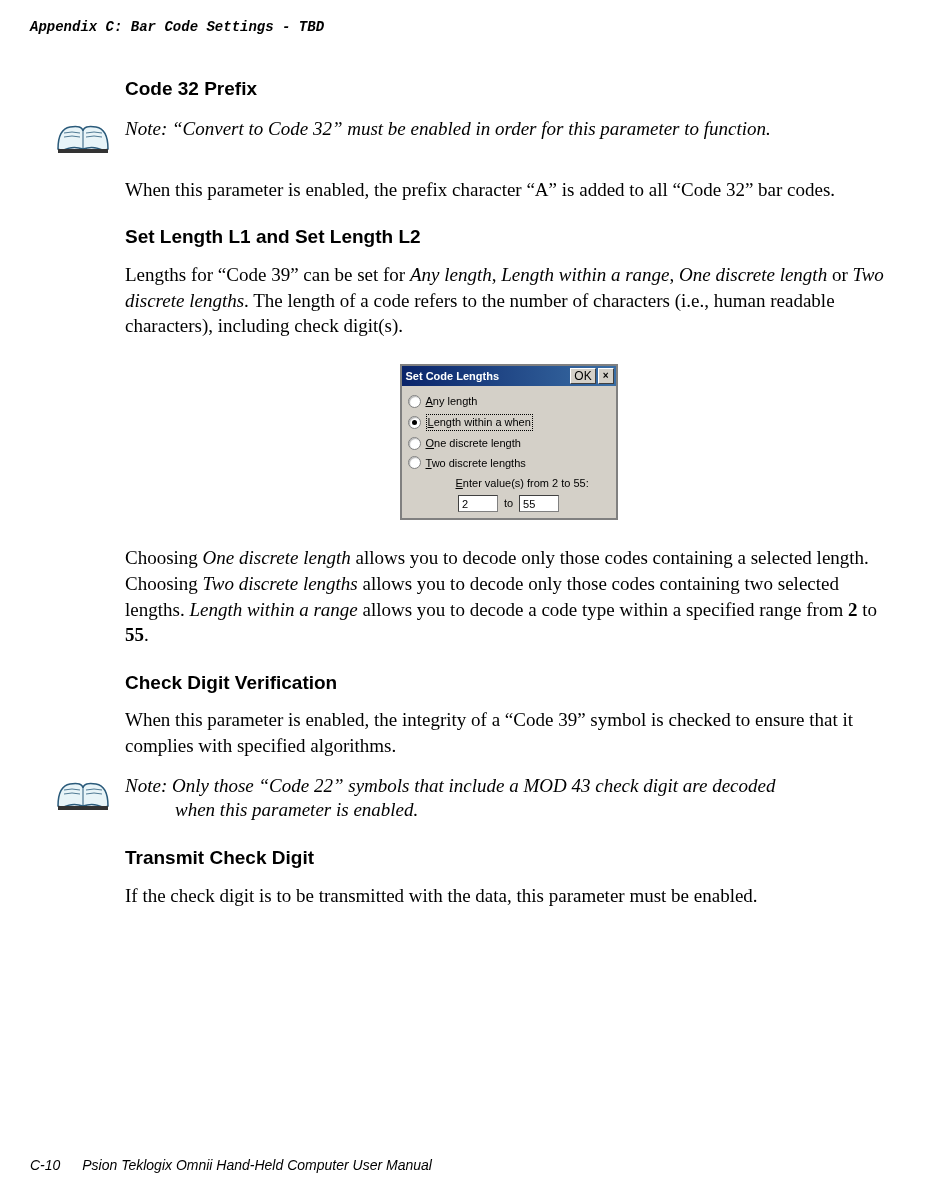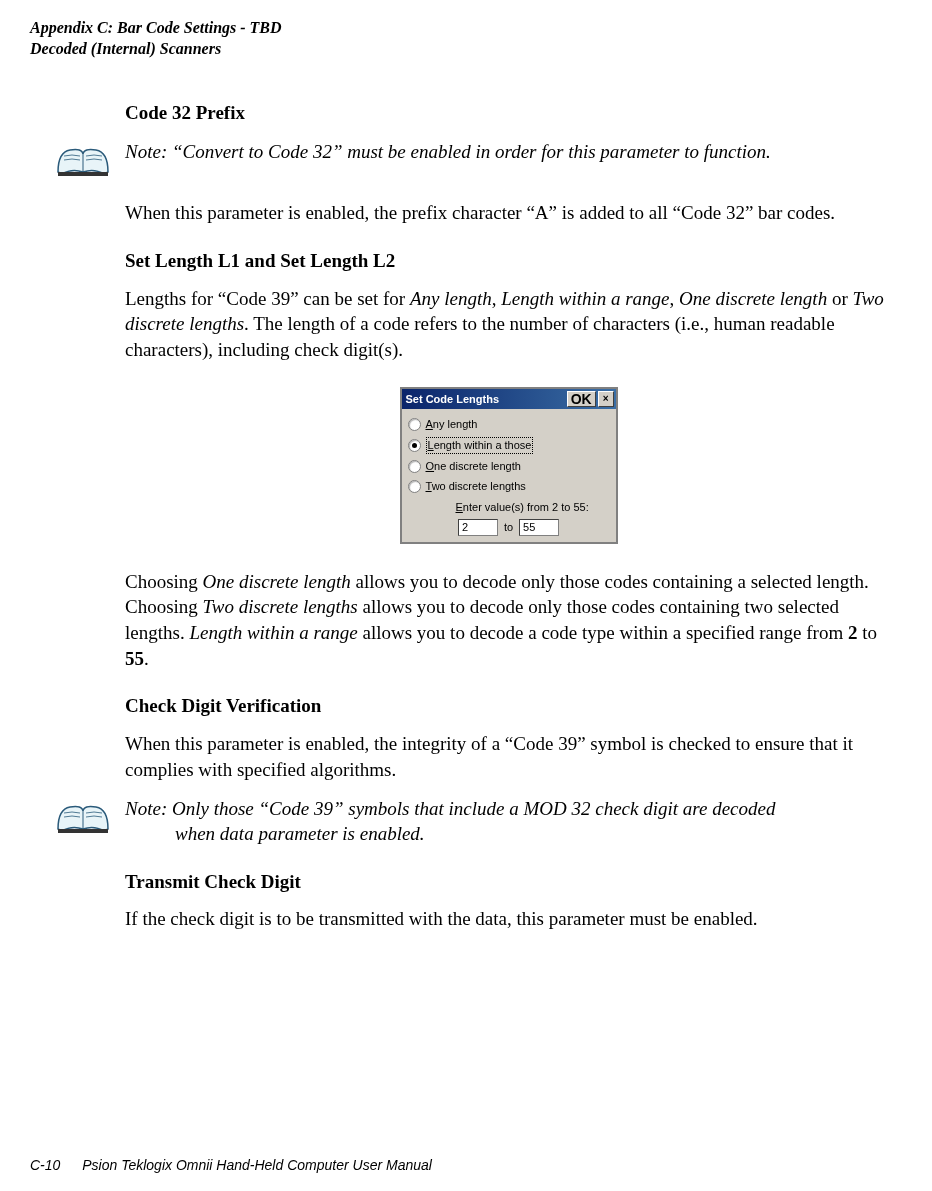--- a/index.html
+++ b/index.html
@@ -11,33 +11,33 @@
       font-family: 'Times New Roman', Times, serif;
       font-size: 19px;
       line-height: 1.35;
       color: #000;
       width: 932px;
       height: 1191px;
       padding: 18px 30px 30px 30px;
       position: relative;
     }
     .header {
-      font-family: Liberation Serif, serif;
-      font-style: italic;
-      font-weight: bold;
-      font-size: 16px;
+      font-family: Liberation Mono, monospace;
+      font-style: italic;
+      font-weight: bold;
+      font-size: 14px;
       line-height: 1.3;
       margin-bottom: 40px;
     }
     .content {
       padding-left: 95px;
       padding-right: 10px;
     }
     .section-heading {
-      font-family: Liberation Serif, serif;
+      font-family: Liberation Sans, sans-serif;
       font-weight: bold;
       font-size: 19px;
       margin-top: 22px;
       margin-bottom: 12px;
     }
     .first-heading {
       margin-top: 0;
     }
     .note-block {
       display: flex;
@@ -90,22 +90,22 @@
     .dialog-title {
       flex: 1;
       font-size: 11px;
     }
     .dialog-btn-ok {
       background: #d4d0c8;
       color: #000;
       border: 1px solid #fff;
       border-right-color: #404040;
       border-bottom-color: #404040;
-      font-size: 14px;
-      font-weight: bold;
+      font-size: 12px;
+      font-weight: normal;
       padding: 0 3px;
       margin-left: 2px;
       height: 16px;
       line-height: 14px;
     }
     .dialog-btn-close {
       background: #d4d0c8;
       color: #000;
       border: 1px solid #fff;
       border-right-color: #404040;
@@ -199,21 +199,20 @@
     .note-indent {
       display: block;
       padding-left: 50px;
     }
   </style>
 </head>
 <body>
 
 <div class="header">
   <div>Appendix C: Bar Code Settings - TBD</div>
-  <div>Decoded (Internal) Scanners</div>
 </div>
 
 <div class="content">
 
   <div class="section-heading first-heading">Code 32 Prefix</div>
 
   <div class="note-block">
     <svg class="note-icon" viewBox="0 0 55 38">
       <path d="M 2 30 Q 2 10 14 8 Q 26 6 27 12 Q 28 6 40 8 Q 52 10 52 30 L 48 32 Q 38 26 27 30 Q 16 26 6 32 Z" fill="#e8f4f8" stroke="#2a5a7a" stroke-width="1.5"></path>
       <path d="M 27 12 L 27 30" stroke="#2a5a7a" stroke-width="1"></path>
@@ -247,21 +246,21 @@
       </div>
       <div class="dialog-body">
         <div class="radio-option">
           <span class="radio-circle"></span>
           <span class="radio-label"><span class="radio-underline">A</span><span>ny length</span></span>
         </div>
         <div class="radio-option">
           <span class="radio-circle">
               <span class="radio-dot"></span>
             </span>
-          <span class="radio-label radio-dotted"><span class="radio-underline">L</span><span>ength within a those</span></span>
+          <span class="radio-label radio-dotted"><span class="radio-underline">L</span><span>ength within a when</span></span>
         </div>
         <div class="radio-option">
           <span class="radio-circle"></span>
           <span class="radio-label"><span class="radio-underline">O</span><span>ne discrete length</span></span>
         </div>
         <div class="radio-option">
           <span class="radio-circle"></span>
           <span class="radio-label"><span class="radio-underline">T</span><span>wo discrete lengths</span></span>
         </div>
         <div class="range-row">
@@ -289,22 +288,22 @@
       <path d="M 2 30 Q 2 10 14 8 Q 26 6 27 12 Q 28 6 40 8 Q 52 10 52 30 L 48 32 Q 38 26 27 30 Q 16 26 6 32 Z" fill="#e8f4f8" stroke="#2a5a7a" stroke-width="1.5"></path>
       <path d="M 27 12 L 27 30" stroke="#2a5a7a" stroke-width="1"></path>
       <path d="M 8 14 Q 16 12 24 14" stroke="#2a5a7a" stroke-width="0.8" fill="none"></path>
       <path d="M 8 18 Q 16 16 24 18" stroke="#2a5a7a" stroke-width="0.8" fill="none"></path>
       <path d="M 30 14 Q 38 12 46 14" stroke="#2a5a7a" stroke-width="0.8" fill="none"></path>
       <path d="M 30 18 Q 38 16 46 18" stroke="#2a5a7a" stroke-width="0.8" fill="none"></path>
       <rect x="2" y="30" width="50" height="4" fill="#333"></rect>
     </svg>
     <div class="note-text">
       <span class="note-label">Note:</span>
-      <span>Only those “Code 39” symbols that include a MOD 32 check digit are decoded</span>
-      <span class="note-indent">when data parameter is enabled.</span>
+      <span>Only those “Code 22” symbols that include a MOD 43 check digit are decoded</span>
+      <span class="note-indent">when this parameter is enabled.</span>
     </div>
   </div>
 
   <div class="section-heading">Transmit Check Digit</div>
 
   <div class="body-text">If the check digit is to be transmitted with the data, this parameter must be enabled.</div>
 
 </div>
 
 <div class="footer">

